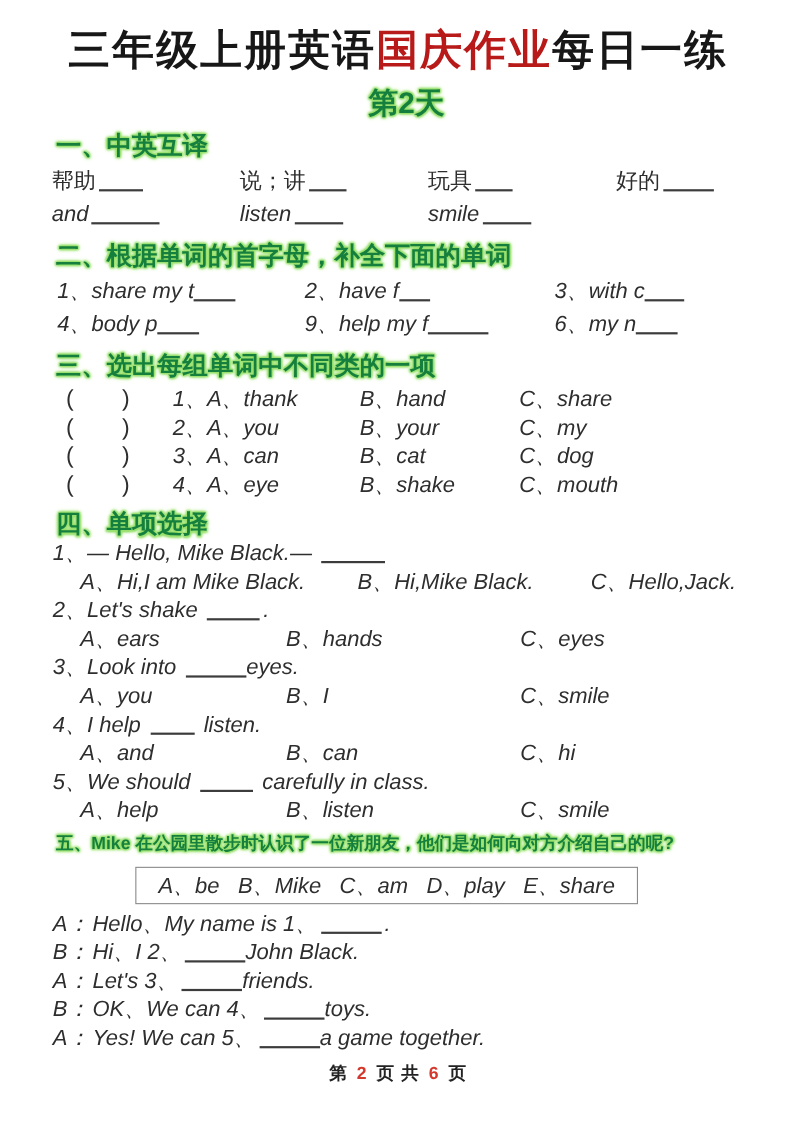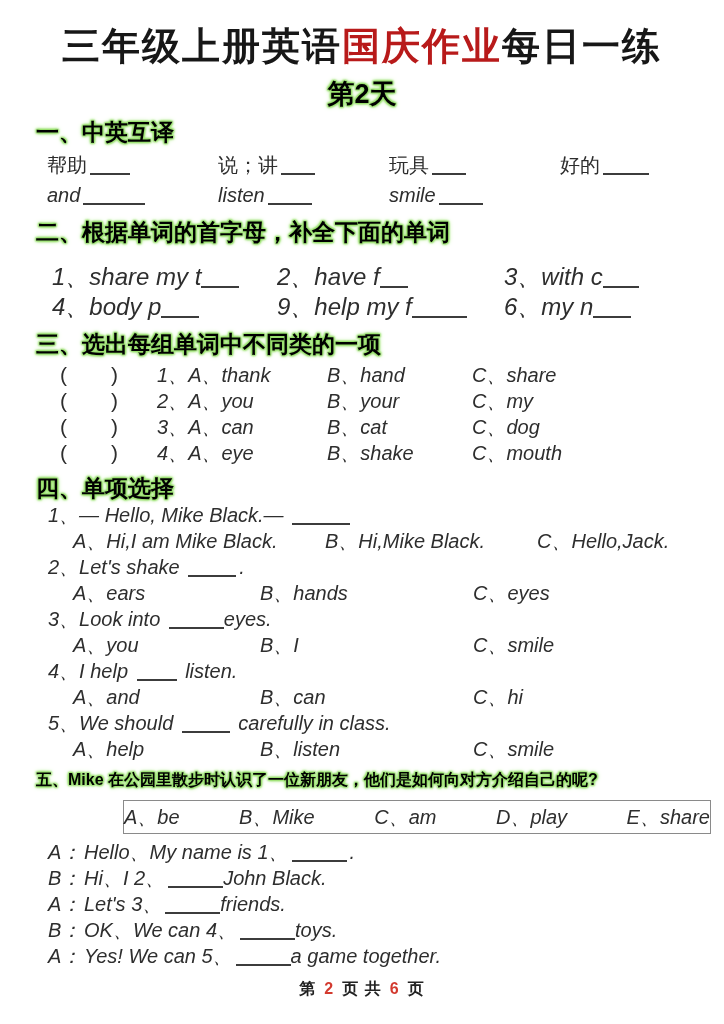--- a/index.html
+++ b/index.html
@@ -23,25 +23,26 @@
   }
   .title .red { color: #b81a1a; }
   .subtitle {
     margin-top: 10px;
     text-align: center;
     font-size: 27px; line-height: 32px;
     font-weight: 700; color: #141414;
   }
   
   .glow {
-    color: #000000;
+    color: #15803d;
     text-shadow:
       0 0 2px #98e06c, 0 0 5px #98e06c,
       1px 1px 2px #98e06c, -1px -1px 2px #98e06c,
       1px -1px 2px #98e06c, -1px 1px 2px #98e06c;
+    padding-left: 15px;
   }
   .sec-h {
     margin: 8px 0 0 36px;
     font-size: 23px; line-height: 28px;
     font-weight: 700;
   }
   .it { font-style: italic; }
   
   .blank {
     display: inline-block;
@@ -52,24 +53,24 @@
   }
   
   .grid1 {
     margin: 4px 0 0 47px;
     display: grid;
     grid-template-columns: 171px 171px 171px auto;
     font-size: 20px; line-height: 30px;
   }
   
   .grid2 {
-    margin: 16px 0 0 52px;
+    margin: 4px 0 0 52px;
     display: grid;
     grid-template-columns: 225px 227px auto;
-    font-size: 24px; line-height: 30px;
+    font-size: 20px; line-height: 30px;
   }
   
   .s3rows { margin: 4px 0 0 60px; font-size: 20px; line-height: 26px; }
   .s3row { display: flex; align-items: baseline; }
   .paren {
     display: inline-flex; width: 58px;
     justify-content: space-between;
     font-size: 21px; font-style: normal;
   }
   .s3sp { width: 39px; }
@@ -84,25 +85,25 @@
   .opts.wide .o1 { width: 252px; }
   .opts.wide .o2 { width: 212px; }
   
   .s5h {
     margin: 4px 36px 0 36px;
     font-size: 16px; line-height: 28px;
     font-weight: 700;
   }
   .wordbank {
     margin: 6px 0 0 123px;
-    width: 588px; height: 34px;
+    width: 457px; height: 34px;
     border: 1.5px solid #8a8a8a;
     display: flex; align-items: center;
     justify-content: space-between;
-    padding: 0 0;
+    padding: 0 20px;
     font-size: 20px;
   }
   .dialogue { margin: 5px 0 0 48px; font-size: 20px; line-height: 26px; }
   .dline .spk { display: inline-block; min-width: 36px; font-style: italic; }
   
   .footer {
     margin-top: 9px;
     text-align: center;
     font-size: 16px; line-height: 22px;
     color: #222; font-weight: 600;

